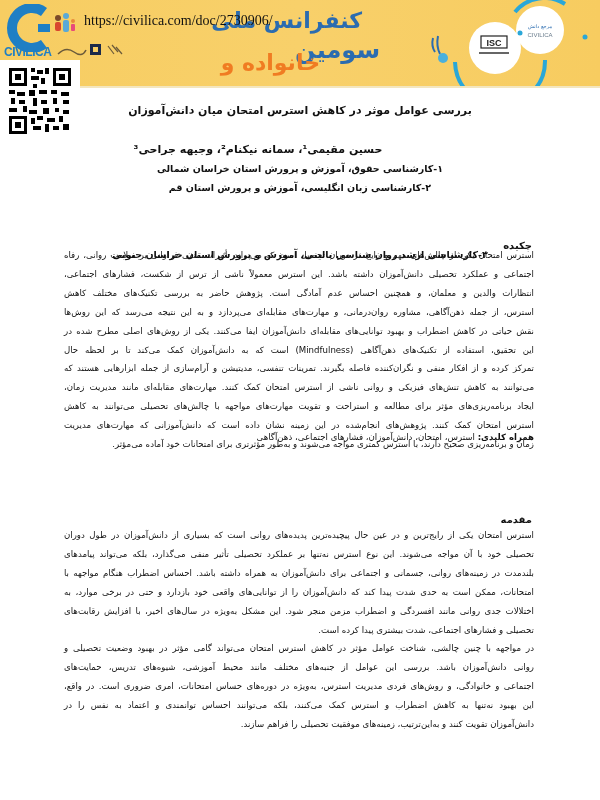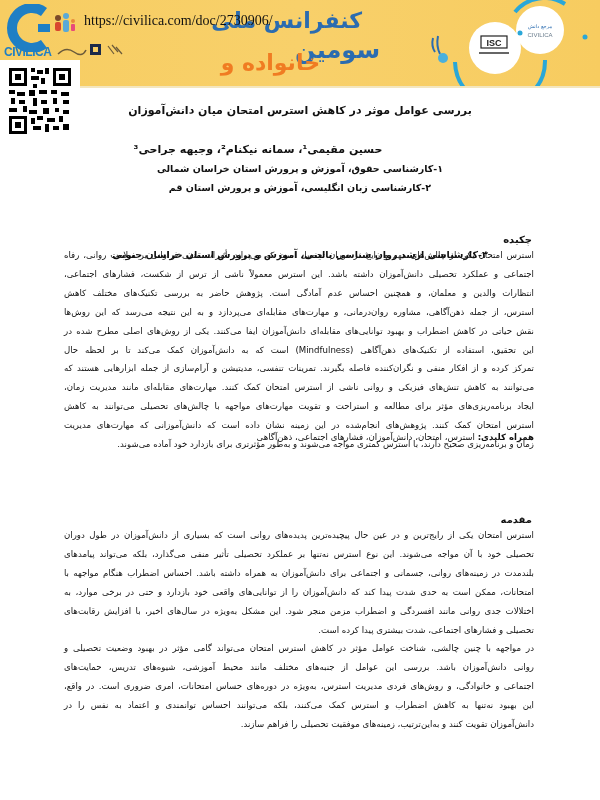--- a/index.html
+++ b/index.html
@@ -167,33 +167,33 @@
   </svg>
 </div>
 
 <div class="doc">
   <div class="title">بررسی عوامل موثر در کاهش استرس امتحان میان دانش‌آموزان</div>
   <div class="authors">حسین مقیمی¹، سمانه نیکنام²، وجیهه جراحی³</div>
   <div class="affil" style="top:163px;">۱-کارشناسی حقوق، آموزش و پرورش استان خراسان شمالی</div>
   <div class="affil" style="top:182px;">۲-کارشناسی زبان انگلیسی، آموزش و پرورش استان قم</div>
   <div class="affil" style="top:201px;margin-top:48px;">۳-کارشناسی ارشد روان شناسی بالینی، آموزش و پرورش استان خراسان جنوبی</div>
 
-  <div class="heading" style="top:234px;">چکیده</div>
+  <div class="heading" style="top:240px;">چکیده</div>
   <div class="para" style="top:246px;">
     <span class="line">استرس امتحان یکی از چالش‌های مهم و رایج در دوران تحصیل است که می‌تواند تأثیرات منفی فراوانی بر سلامت روانی، رفاه</span>
     <span class="line">اجتماعی و عملکرد تحصیلی دانش‌آموزان داشته باشد. این استرس معمولاً ناشی از ترس از شکست، فشارهای اجتماعی،</span>
     <span class="line">انتظارات والدین و معلمان، و همچنین احساس عدم آمادگی است. پژوهش حاضر به بررسی تکنیک‌های مختلف کاهش</span>
     <span class="line">استرس، از جمله ذهن‌آگاهی، مشاوره روان‌درمانی، و مهارت‌های مقابله‌ای می‌پردازد و به این نتیجه می‌رسد که این روش‌ها</span>
     <span class="line">نقش حیاتی در کاهش اضطراب و بهبود توانایی‌های مقابله‌ای دانش‌آموزان ایفا می‌کنند. یکی از روش‌های اصلی مطرح شده در</span>
     <span class="line">این تحقیق، استفاده از تکنیک‌های ذهن‌آگاهی (Mindfulness) است که به دانش‌آموزان کمک می‌کند تا بر لحظه حال</span>
     <span class="line">تمرکز کرده و از افکار منفی و نگران‌کننده فاصله بگیرند. تمرینات تنفسی، مدیتیشن و آرام‌سازی از جمله ابزارهایی هستند که</span>
     <span class="line">می‌توانند به کاهش تنش‌های فیزیکی و روانی ناشی از استرس امتحان کمک کنند. مهارت‌های مقابله‌ای مانند مدیریت زمان،</span>
     <span class="line">ایجاد برنامه‌ریزی‌های مؤثر برای مطالعه و استراحت و تقویت مهارت‌های مواجهه با چالش‌های تحصیلی می‌توانند به کاهش</span>
     <span class="line">استرس امتحان کمک کنند. پژوهش‌های انجام‌شده در این زمینه نشان داده است که دانش‌آموزانی که مهارت‌های مدیریت</span>
-    <span class="line last">زمان و برنامه‌ریزی صحیح دارند، با استرس کمتری مواجه می‌شوند و به‌طور مؤثرتری برای بازدارد خود آماده می‌شوند.</span>
+    <span class="line last">زمان و برنامه‌ریزی صحیح دارند، با استرس کمتری مواجه می‌شوند و به‌طور مؤثرتری برای امتحانات خود آماده می‌مؤثر.</span>
   </div>
   <div class="kw">
     <b>همراه کلیدی:</b>
     <span>استرس، امتحان، دانش‌آموزان، فشارهای اجتماعی، ذهن‌آگاهی</span>
   </div>
 
   <div class="heading" style="top:514px;">مقدمه</div>
   <div class="para" style="top:526px;">
     <span class="line">استرس امتحان یکی از رایج‌ترین و در عین حال پیچیده‌ترین پدیده‌های روانی است که بسیاری از دانش‌آموزان در طول دوران</span>
     <span class="line">تحصیلی خود با آن مواجه می‌شوند. این نوع استرس نه‌تنها بر عملکرد تحصیلی تأثیر منفی می‌گذارد، بلکه می‌تواند پیامدهای</span>

